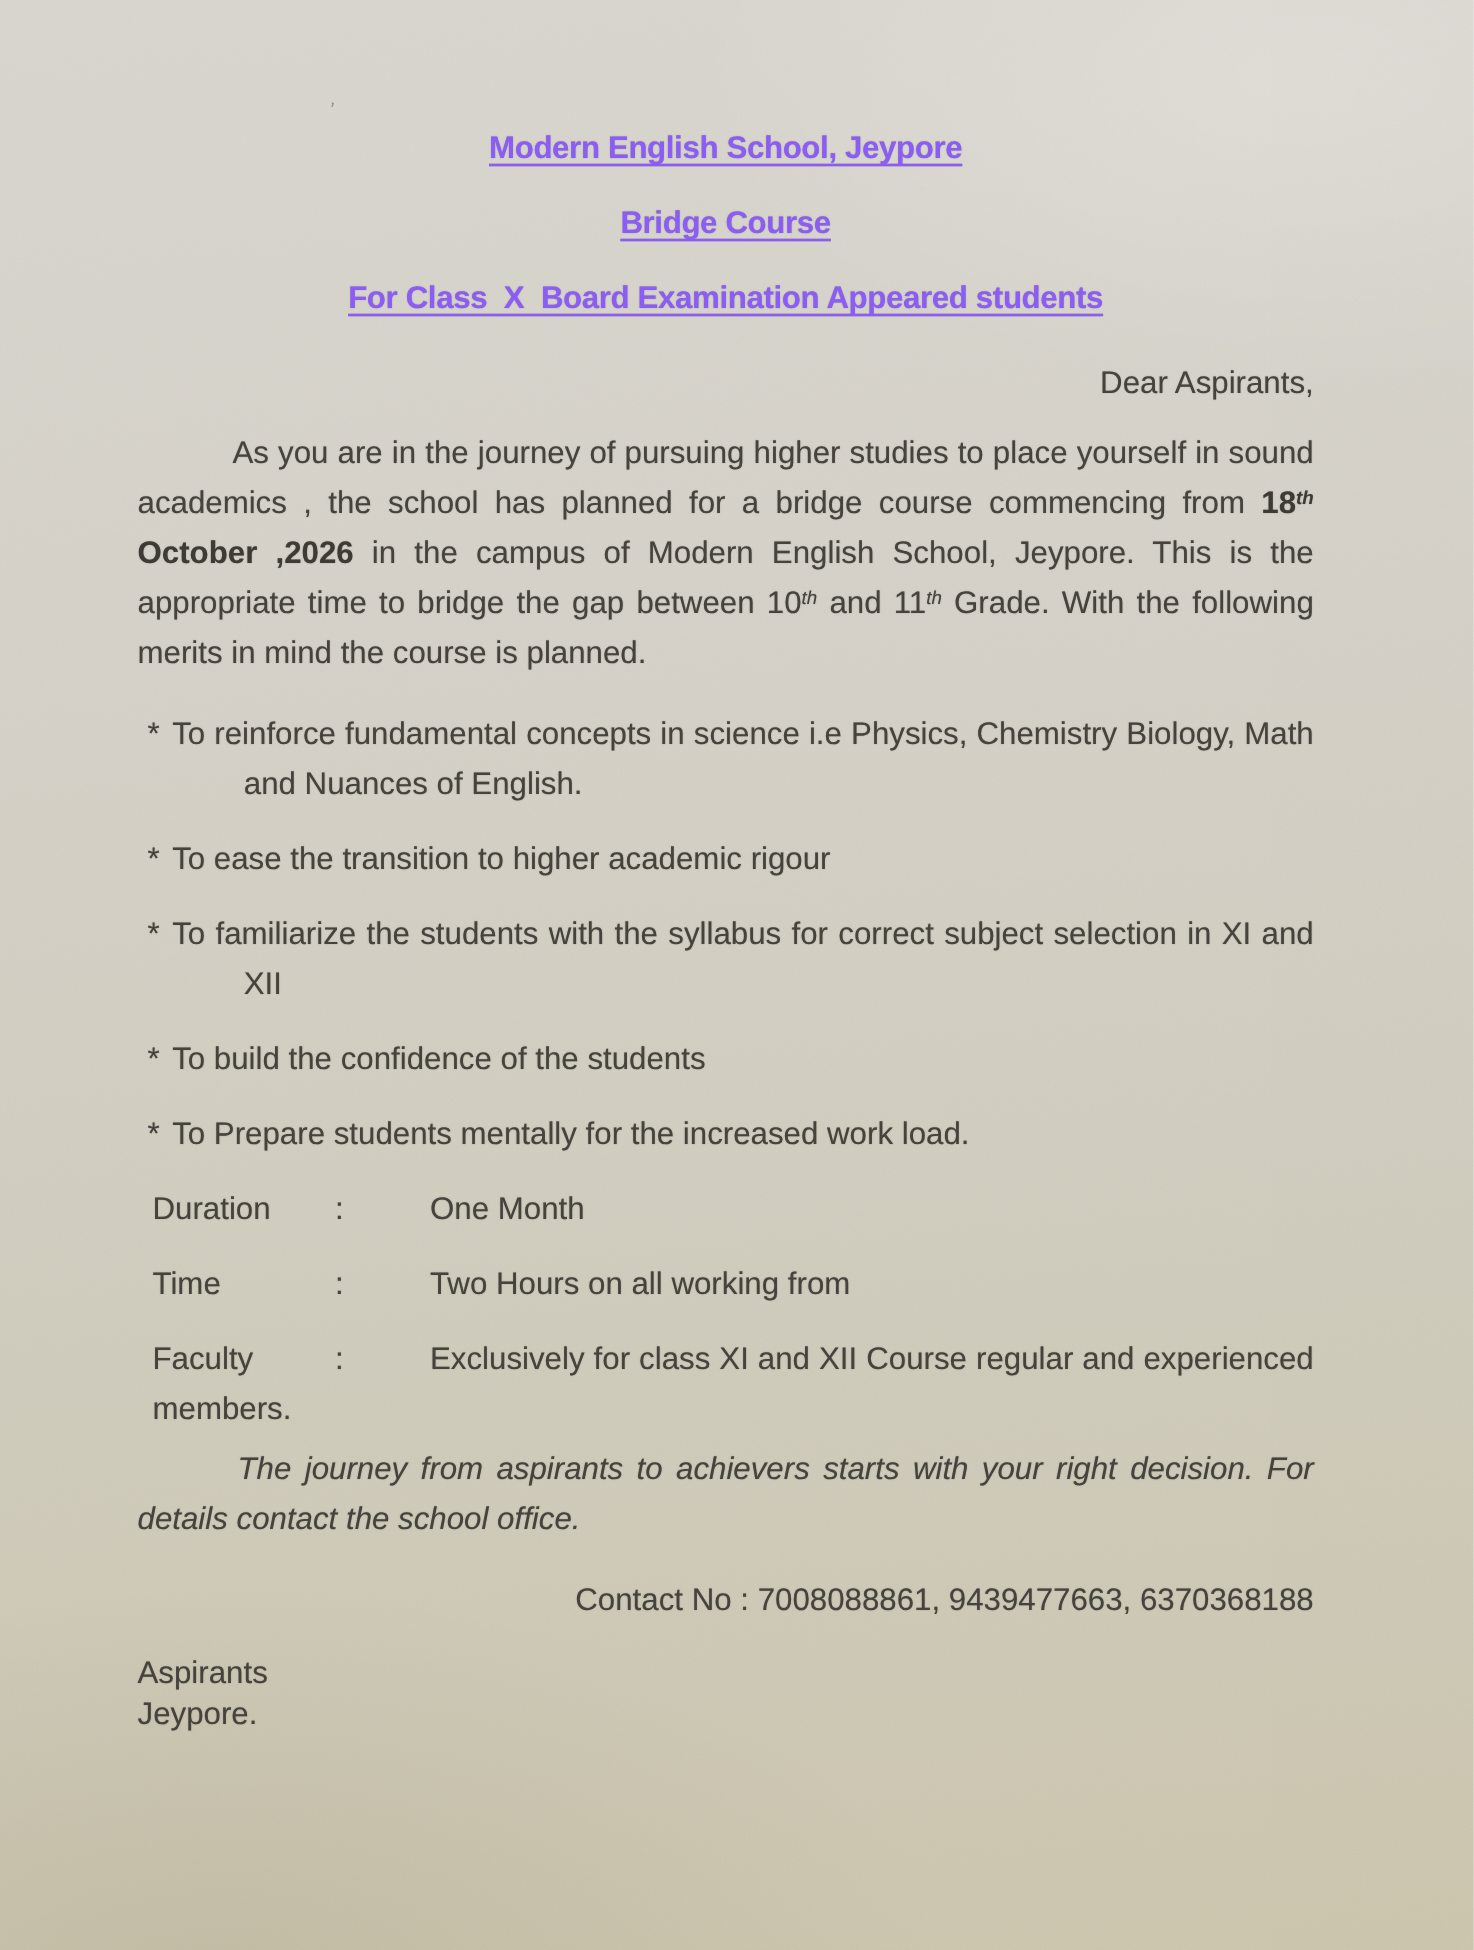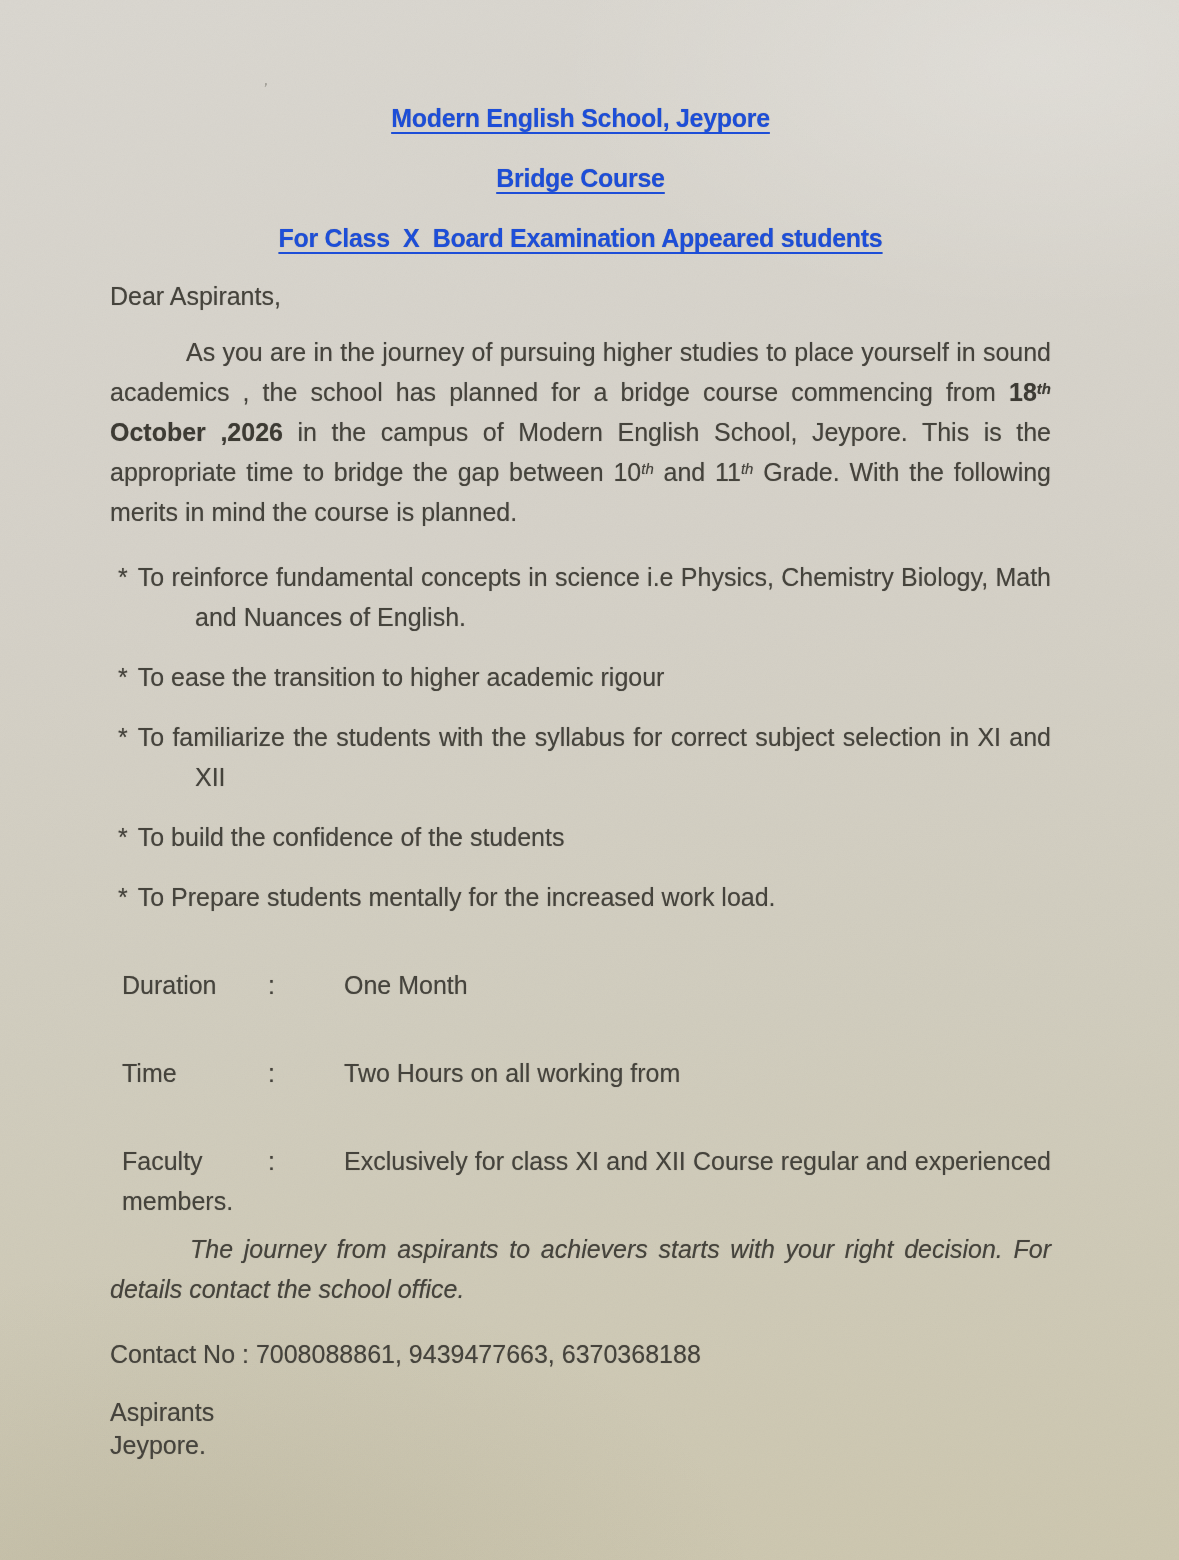--- a/index.html
+++ b/index.html
@@ -23,30 +23,30 @@
     position: relative;
     box-sizing: border-box;
     padding: 100px 128px 0 110px;
     font-size: 25px;
     line-height: 40px;
     text-shadow: 0 0 1px rgba(69,67,60,0.45);
   }
   .centered { text-align: center; }
   .heading {
     font-weight: bold;
-    color: #1d4ed8;
+    color: #8b5cf6;
     letter-spacing: -0.3px;
     line-height: 36px;
     text-decoration: underline;
     text-decoration-thickness: 2px;
     text-underline-offset: 5px;
     white-space: pre-wrap;
   }
   .heading + .heading { margin-top: 24px; }
-  .salutation { margin-top: 20px; }
+  .salutation { margin-top: 30px; text-align: right; }
   .para {
     text-align: justify;
     text-align-last: left;
   }
   .intro { margin-top: 16px; text-indent: 76px; }
   .date-bold { font-weight: bold; color: #3d3b34; }
   sup {
     font-size: 60%;
     line-height: 0;
     position: relative;
@@ -58,24 +58,24 @@
   .merit {
     margin: 20px 0 0 8px;
     padding-left: 77px;
     text-indent: -77px;
     text-align: justify;
     text-align-last: left;
   }
   .merit .marker { padding-right: 10px; }
   .details { margin-left: 12px; }
   .detail-row { margin-top: 20px; }
-  .detail-label { display: inline-block; width: 146px; text-indent: 0; margin-top: 28px; }
+  .detail-label { display: inline-block; width: 146px; text-indent: 0; }
   .detail-colon { display: inline-block; width: 76px; text-indent: 0; }
   .closing { margin-top: 8px; text-indent: 80px; font-style: italic; }
-  .contact-line { margin-top: 20px; }
+  .contact-line { margin-top: 20px; text-align: right; }
   .signature { margin-top: 22px; line-height: 33px; }
   .pen-mark {
     position: absolute;
     left: 263px; top: 80px;
     font-size: 16px;
     color: rgba(80,78,70,0.55);
     transform: rotate(14deg);
   }
 </style>
 </head>

